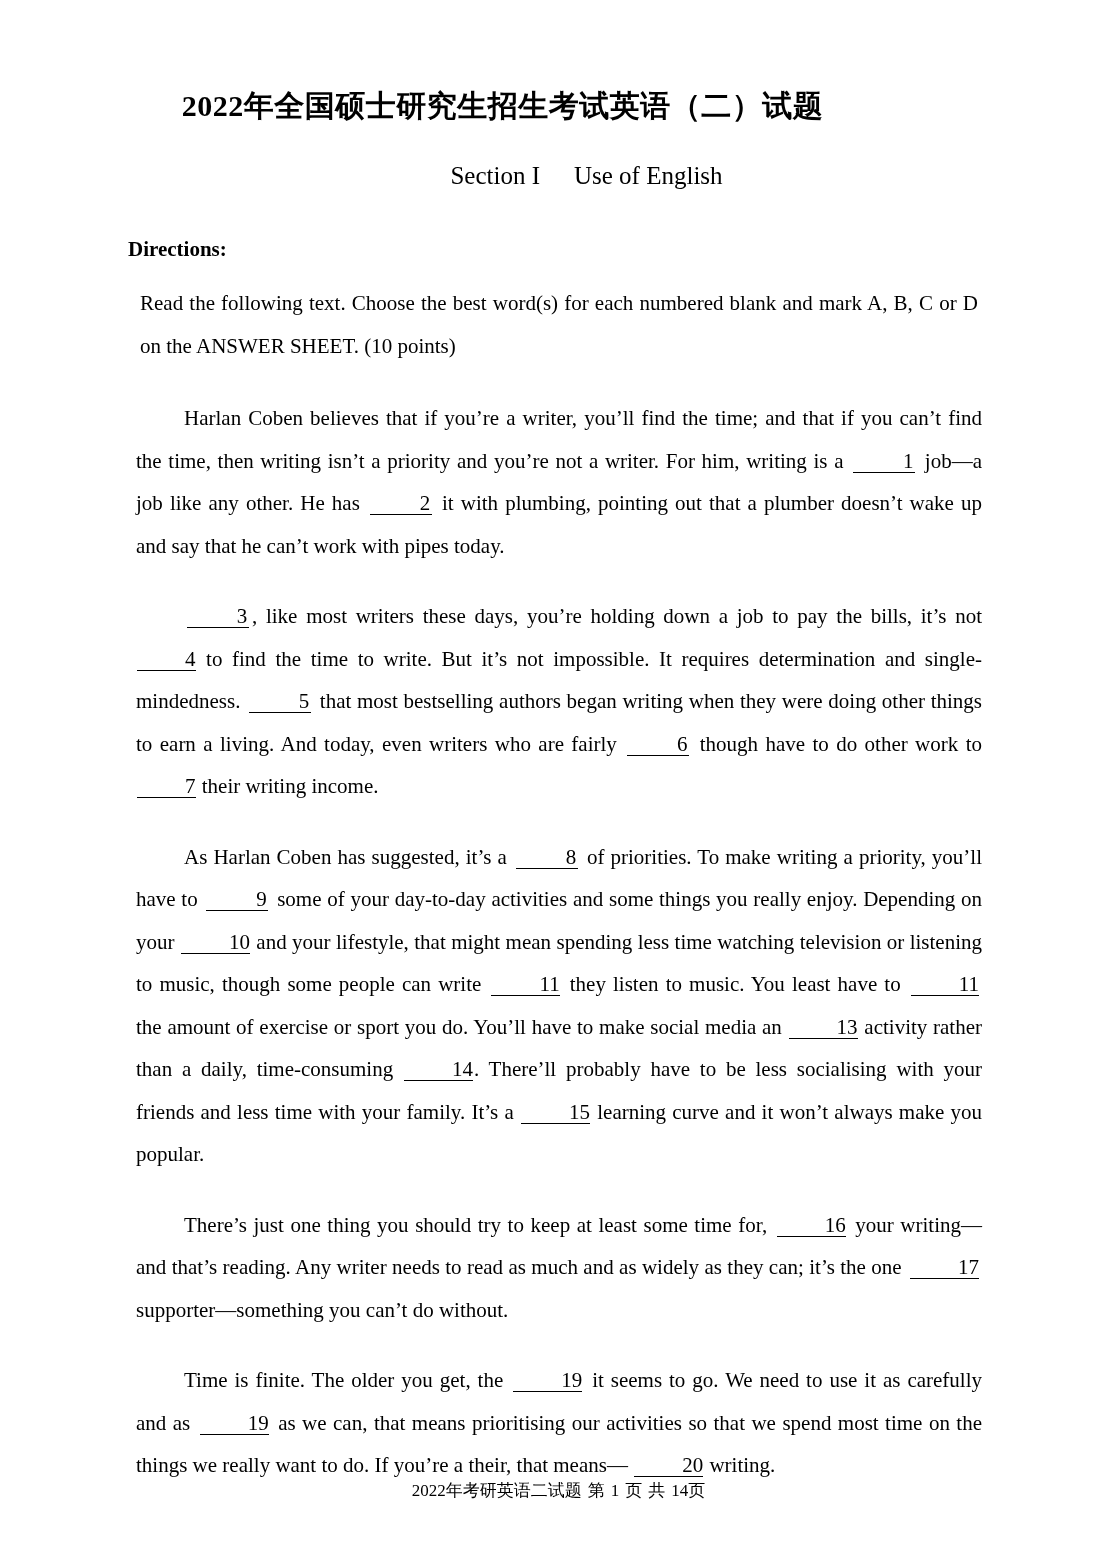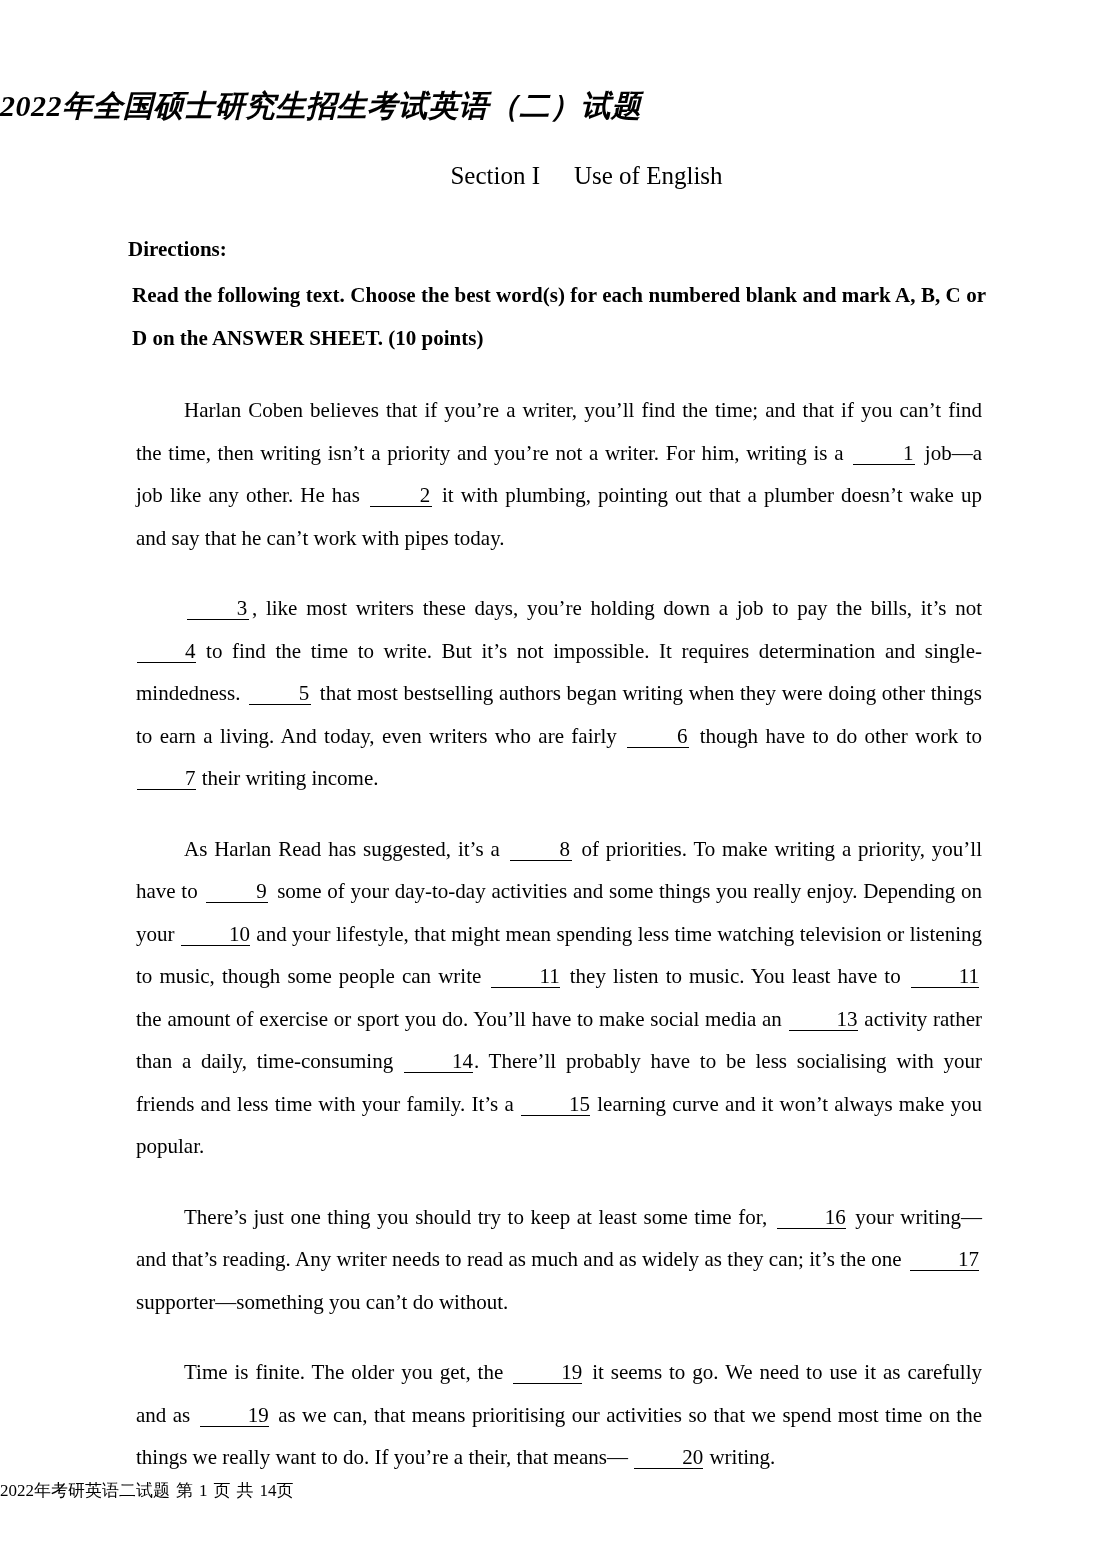--- a/index.html
+++ b/index.html
@@ -23,26 +23,26 @@
     height: 1559px;
     box-sizing: border-box;
   }
 
   
   .doc-title {
     position: absolute;
     left: 0;
     top: 88px;
     width: 1005px;
+    text-align: center;
     font-size: 30px;
     font-weight: bold;
     letter-spacing: 0.5px;
     line-height: 1.2;
     white-space: nowrap;
-    font-style: italic;
   }
 
   
   .section-heading {
     position: absolute;
     left: 0;
     top: 161px;
     width: 1117px;
     text-align: center;
     font-size: 25px;
@@ -66,22 +66,21 @@
     font-weight: bold;
     line-height: 42px;
     margin: 0 0 0 0;
   }
 
   .directions-body {
     font-size: 21px;
     line-height: 42.5px;
     text-align: justify;
     text-justify: inter-word;
-    margin: 4px;
-    font-weight: bold;
+    margin: 12px;
   }
 
   .para {
     font-size: 21px;
     line-height: 42.5px;
     text-align: justify;
     text-justify: inter-word;
     margin: 8px;
     text-indent: 48px;
   }
@@ -101,20 +100,21 @@
   }
   .blank.narrow { min-width: 52px; }
   .blank.tight { margin: 0 1px; }
 
   
   .footer {
     position: absolute;
     left: 0;
     top: 1479px;
     width: 1117px;
+    text-align: center;
     font-size: 17px;
     white-space: nowrap;
   }
   .footer .sp { display: inline-block; width: 6px; }
 </style>
 </head>
 <body>
 
 <div class="page">
 
@@ -143,21 +143,21 @@
       <span class="blank narrow tight">4</span>
       <span>to find the time to write. But it’s not impossible. It requires determination and single-mindedness.</span>
       <span class="blank">5</span>
       <span>that most bestselling authors began writing when they were doing other things to earn a living. And today, even writers who are fairly</span>
       <span class="blank">6</span>
       <span>though have to do other work to</span><span class="blank narrow tight">7</span>
       <span>their writing income.</span>
     </p>
 
     <p class="para spaced">
-      <span>As Harlan Read has suggested, it’s a</span>
+      <span>As Harlan Coben has suggested, it’s a</span>
       <span class="blank">8</span>
       <span>of  priorities.  To  make  writing  a  priority, you’ll have to</span>
       <span class="blank">9</span>
       <span>some of your day-to-day activities and some things you really enjoy. Depending on your</span>
       <span class="blank narrow tight">10</span>
       <span>and  your  lifestyle,  that  might  mean  spending less time watching television or listening to music, though some people can write</span>
       <span class="blank narrow">11</span>
       <span>they listen to music. You least have to</span>
       <span class="blank">11</span>
       <span>the amount of exercise or sport you do. You’ll have to make social media an</span>

